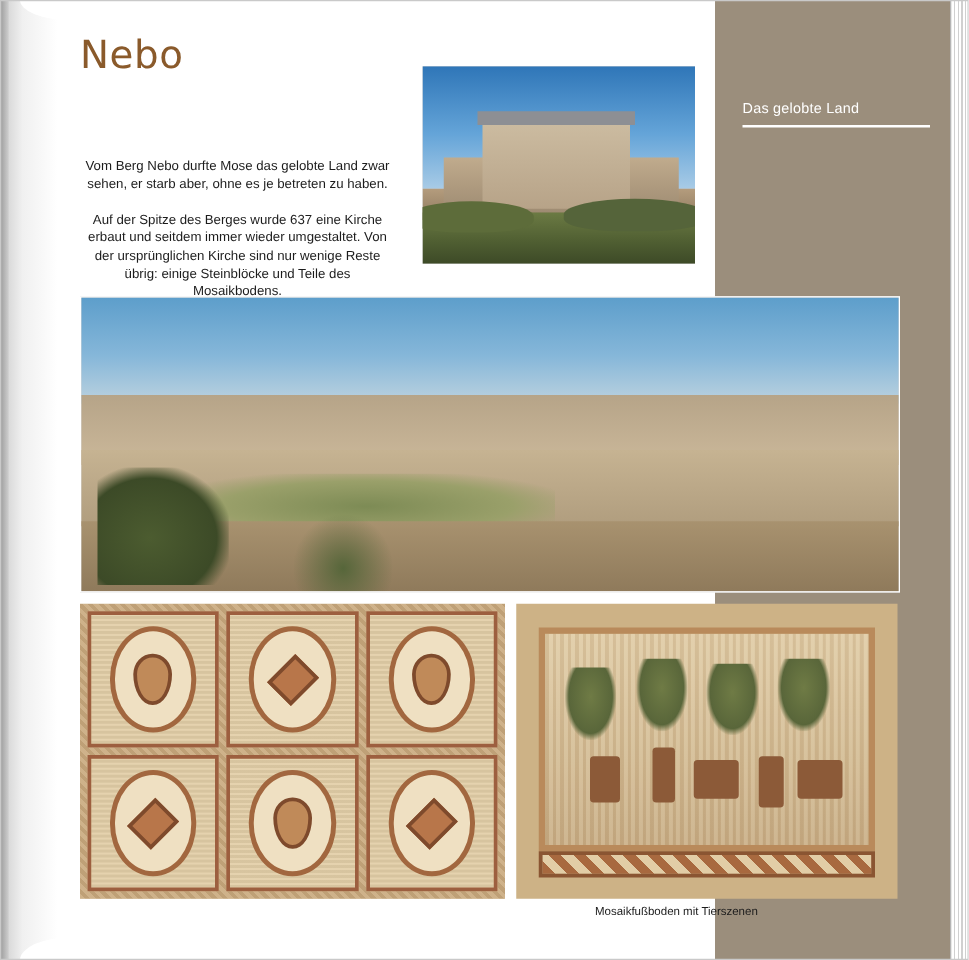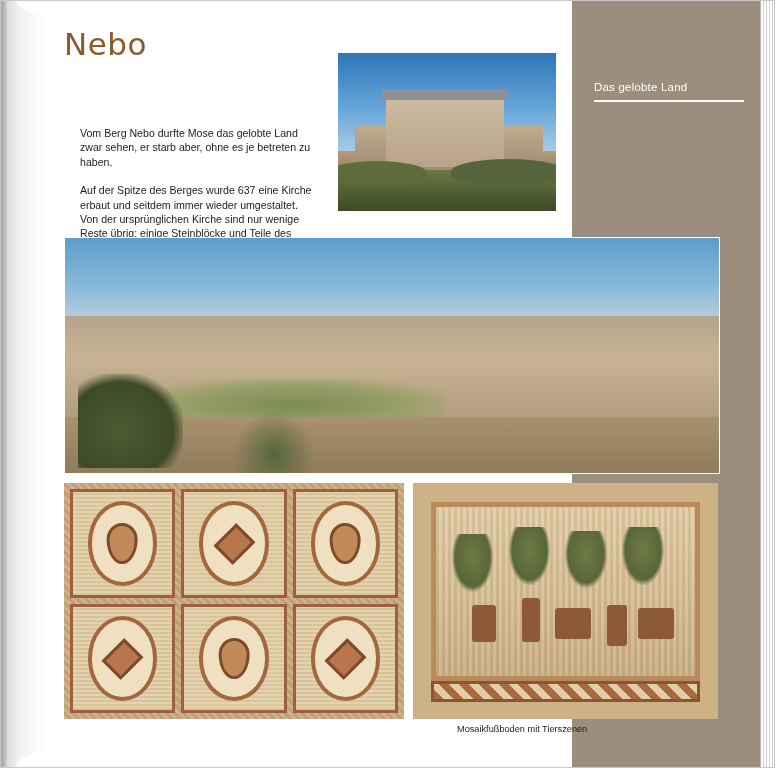--- a/index.html
+++ b/index.html
@@ -114,24 +114,25 @@
   }
 
   
   .body-col {
     position: absolute;
     left: 64px;
     top: 126px;
     width: 252px;
   }
   .body-col p {
-    margin: 0 0 14px 16px;
+    margin: 0 0 14px 0;
     font-size: 10.6px;
     line-height: 14.4px;
     color: #1c1c1c;
+    text-align: center;
   }
 
   
   .photo {
     position: absolute;
     overflow: hidden;
     background: #cfcfcf;
   }
 
   
@@ -336,21 +337,21 @@
     left: 6%; bottom: 7%;
     width: 88%; height: 9%;
     background:
       repeating-linear-gradient(45deg, #a8693f 0 7px, #e2cda6 7px 14px);
     border: 3px solid #8a5532;
     box-sizing: border-box;
   }
 
   .caption {
     position: absolute;
-    left: 413px;
+    left: 432px;
     top: 724px;
     font-size: 9.2px;
     color: #1c1c1c;
     padding-left: 44px;
   }
 </style>
 </head>
 <body>
 
 <div class="page">

